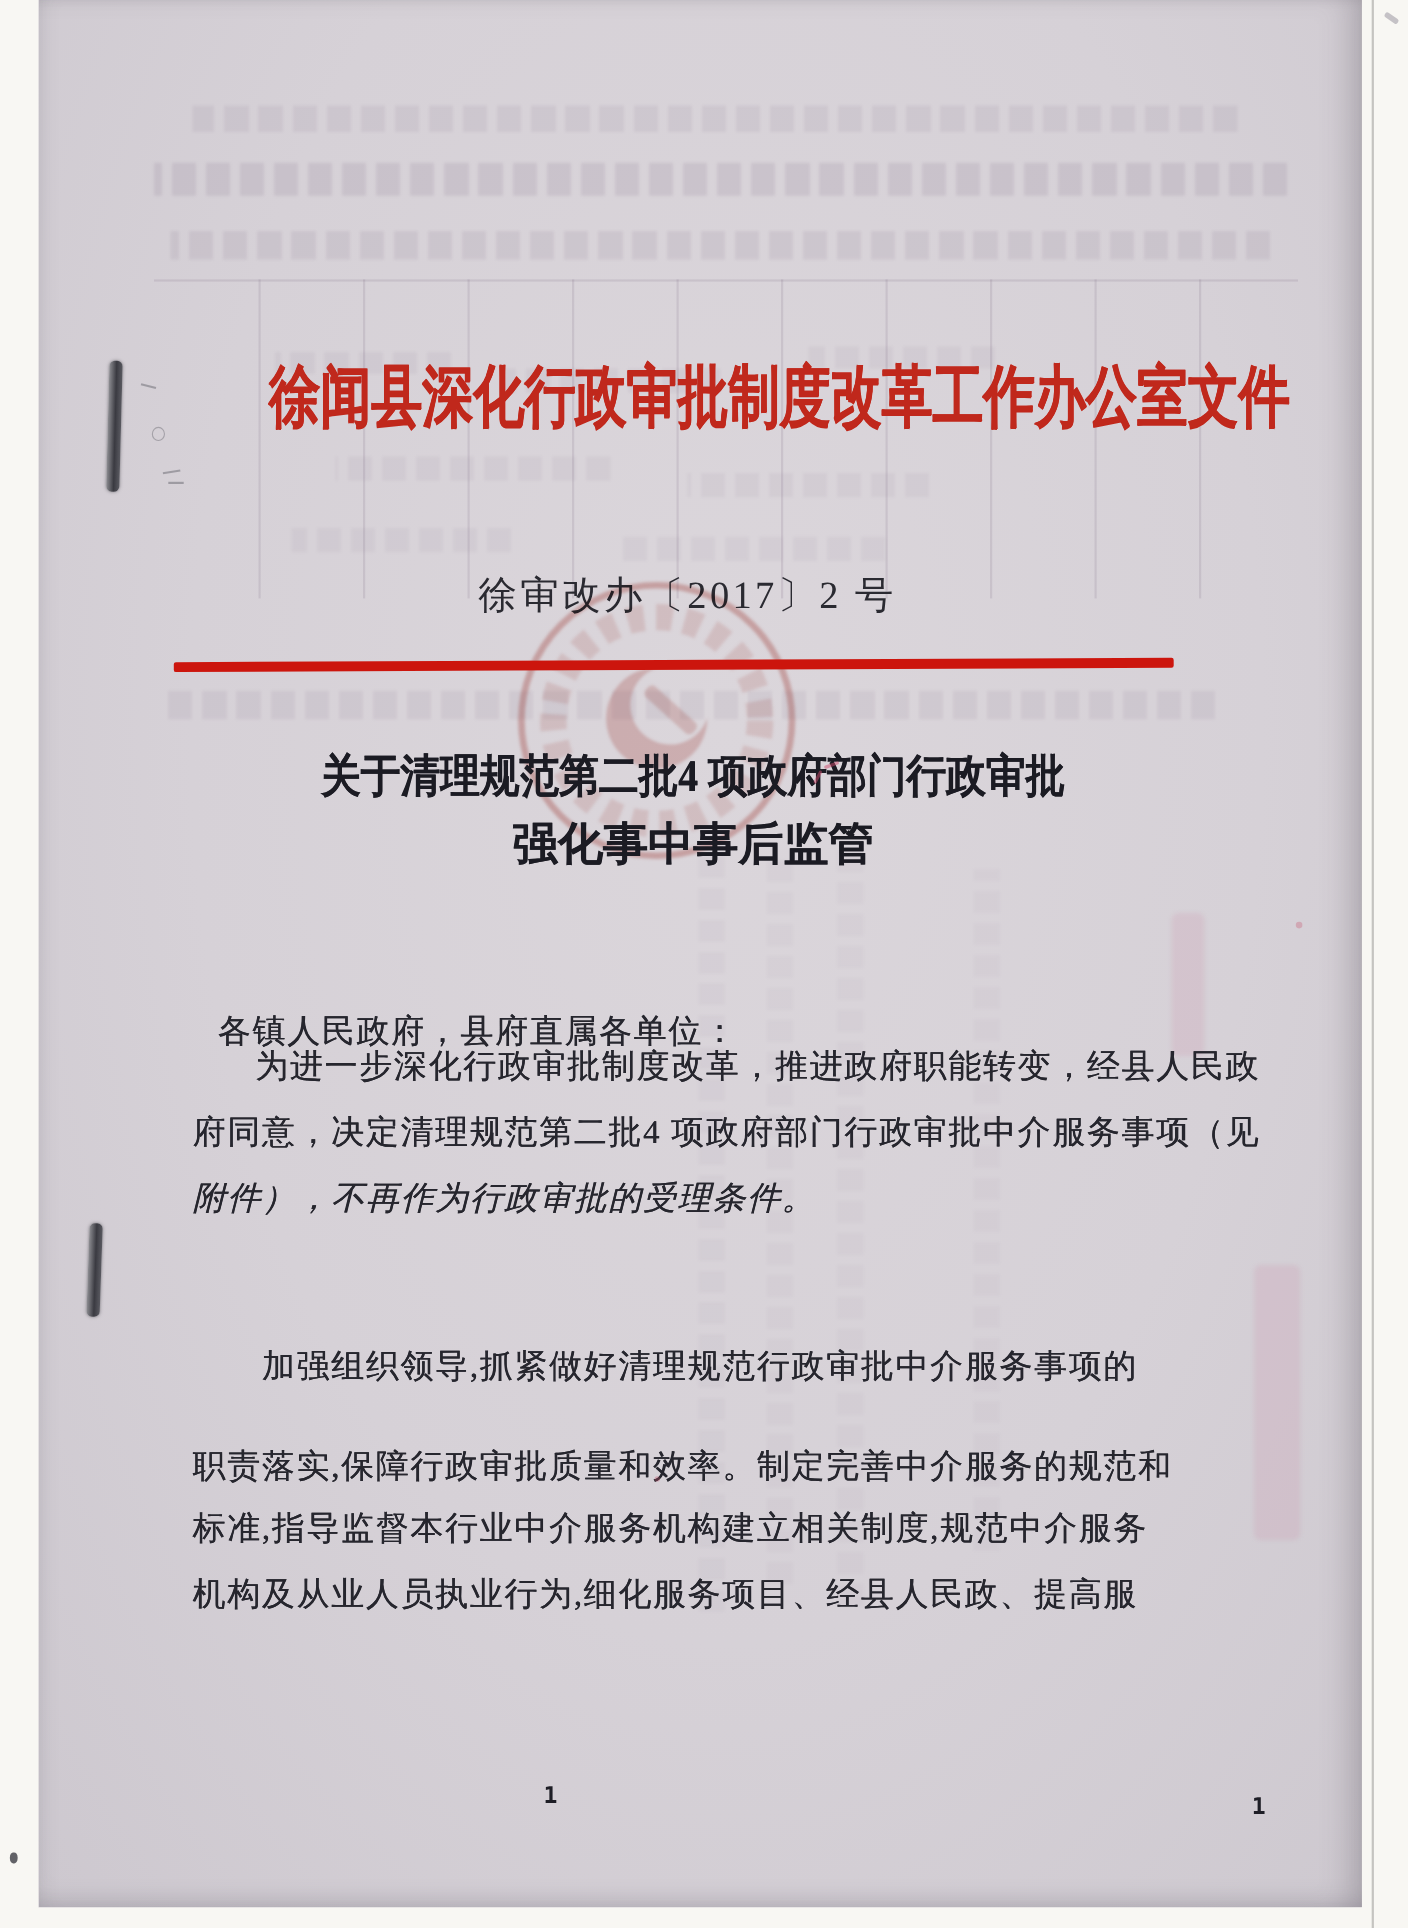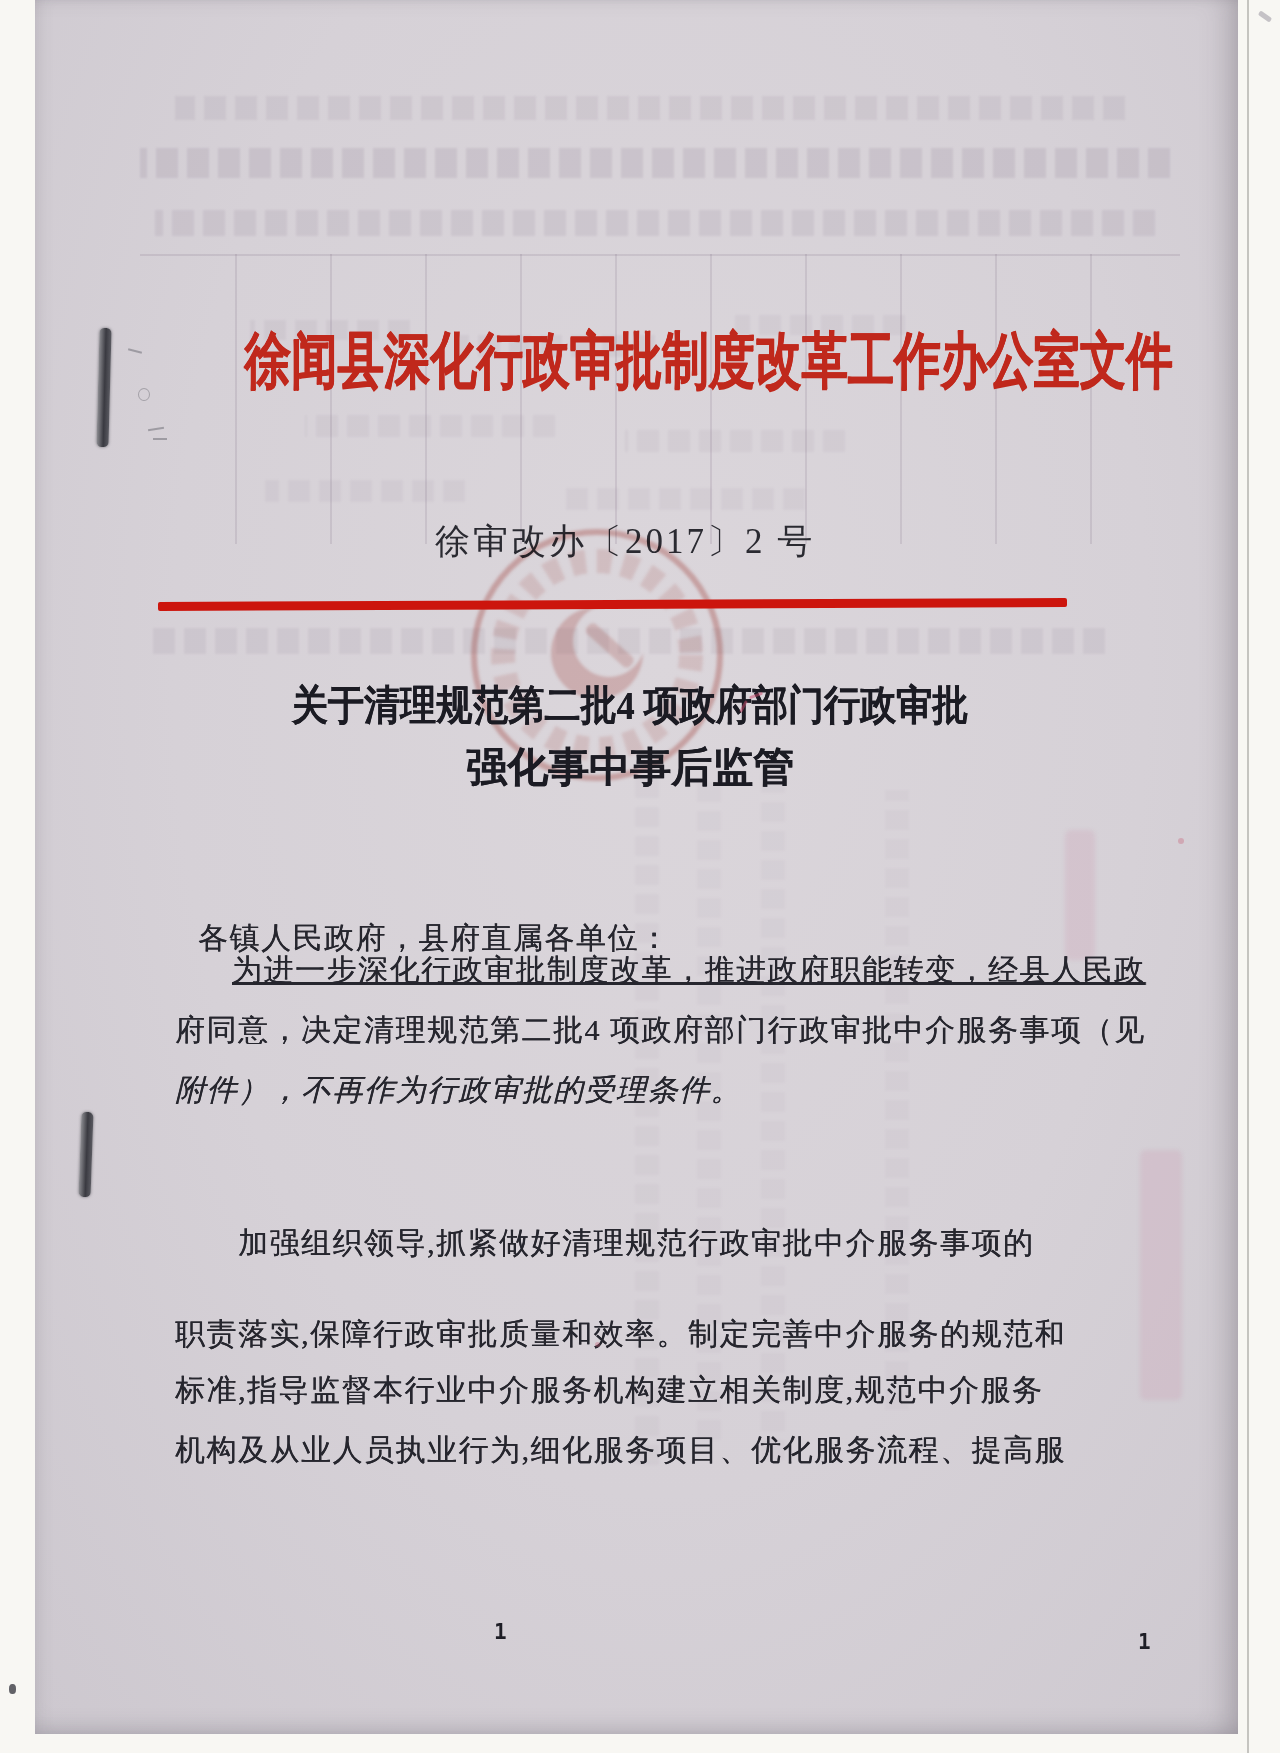--- a/index.html
+++ b/index.html
@@ -144,27 +144,27 @@
       <path d="M132 84 A46 46 0 1 0 178 130 A36 36 0 1 1 132 84 Z" fill="rgba(188,74,66,.38)"></path>
       <rect x="116" y="116" width="58" height="13" rx="5" transform="rotate(42 145 122)" fill="rgba(188,74,66,.32)"></rect>
     </svg>
 
     <div id="red-rule"></div>
 
     <div id="title-line1" class="doc-title">关于清理规范第二批4 项政府部门行政审批</div>
     <div id="title-line2" class="doc-title">强化事中事后监管</div>
 
     <div class="body-line" style="top:916px;margin-left:23px;">各镇人民政府，县府直属各单位：</div>
-    <div class="body-line indent" style="top:948px;text-decoration:underline;">为进一步深化行政审批制度改革，推进政府职能转变，经县人民政</div>
+    <div class="body-line indent" style="top:948px;">为进一步深化行政审批制度改革，推进政府职能转变，经县人民政</div>
     <div class="body-line" style="top:1008px;">府同意，决定清理规范第二批4 项政府部门行政审批中介服务事项（见</div>
     <div class="body-line" style="top:1068px;font-style:italic;">附件），不再作为行政审批的受理条件。</div>
     <div class="body-line indent2" style="top:1188px;">加强组织领导,抓紧做好清理规范行政审批中介服务事项的</div>
     <div class="body-line" style="top:1312px;font-family:Liberation Serif, serif;">职责落实,保障行政审批质量和效率。制定完善中介服务的规范和</div>
     <div class="body-line" style="top:1368px;">标准,指导监督本行业中介服务机构建立相关制度,规范中介服务</div>
-    <div class="body-line" style="top:1428px;">机构及从业人员执业行为,细化服务项目、优化服务流程、提高服</div>
+    <div class="body-line" style="top:1428px;">机构及从业人员执业行为,细化服务项目、经县人民政、提高服</div>
 
     <div id="page-num-left" class="pagenum">1</div>
     <div id="page-num-right" class="pagenum">1</div>
 
     <div id="staple-top" class="staple"></div>
     <div id="staple-bottom" class="staple"></div>
 
     <div class="pencil" style="left:93px;  top:350px; width:14px; height:2px; transform:rotate(14deg);"></div>
     <div class="pencil-ring" style="left:103px; top:388px; width:10px; height:11px;"></div>
     <div class="pencil" style="left:113px; top:428px; width:16px; height:2px; transform:rotate(-9deg);"></div>

